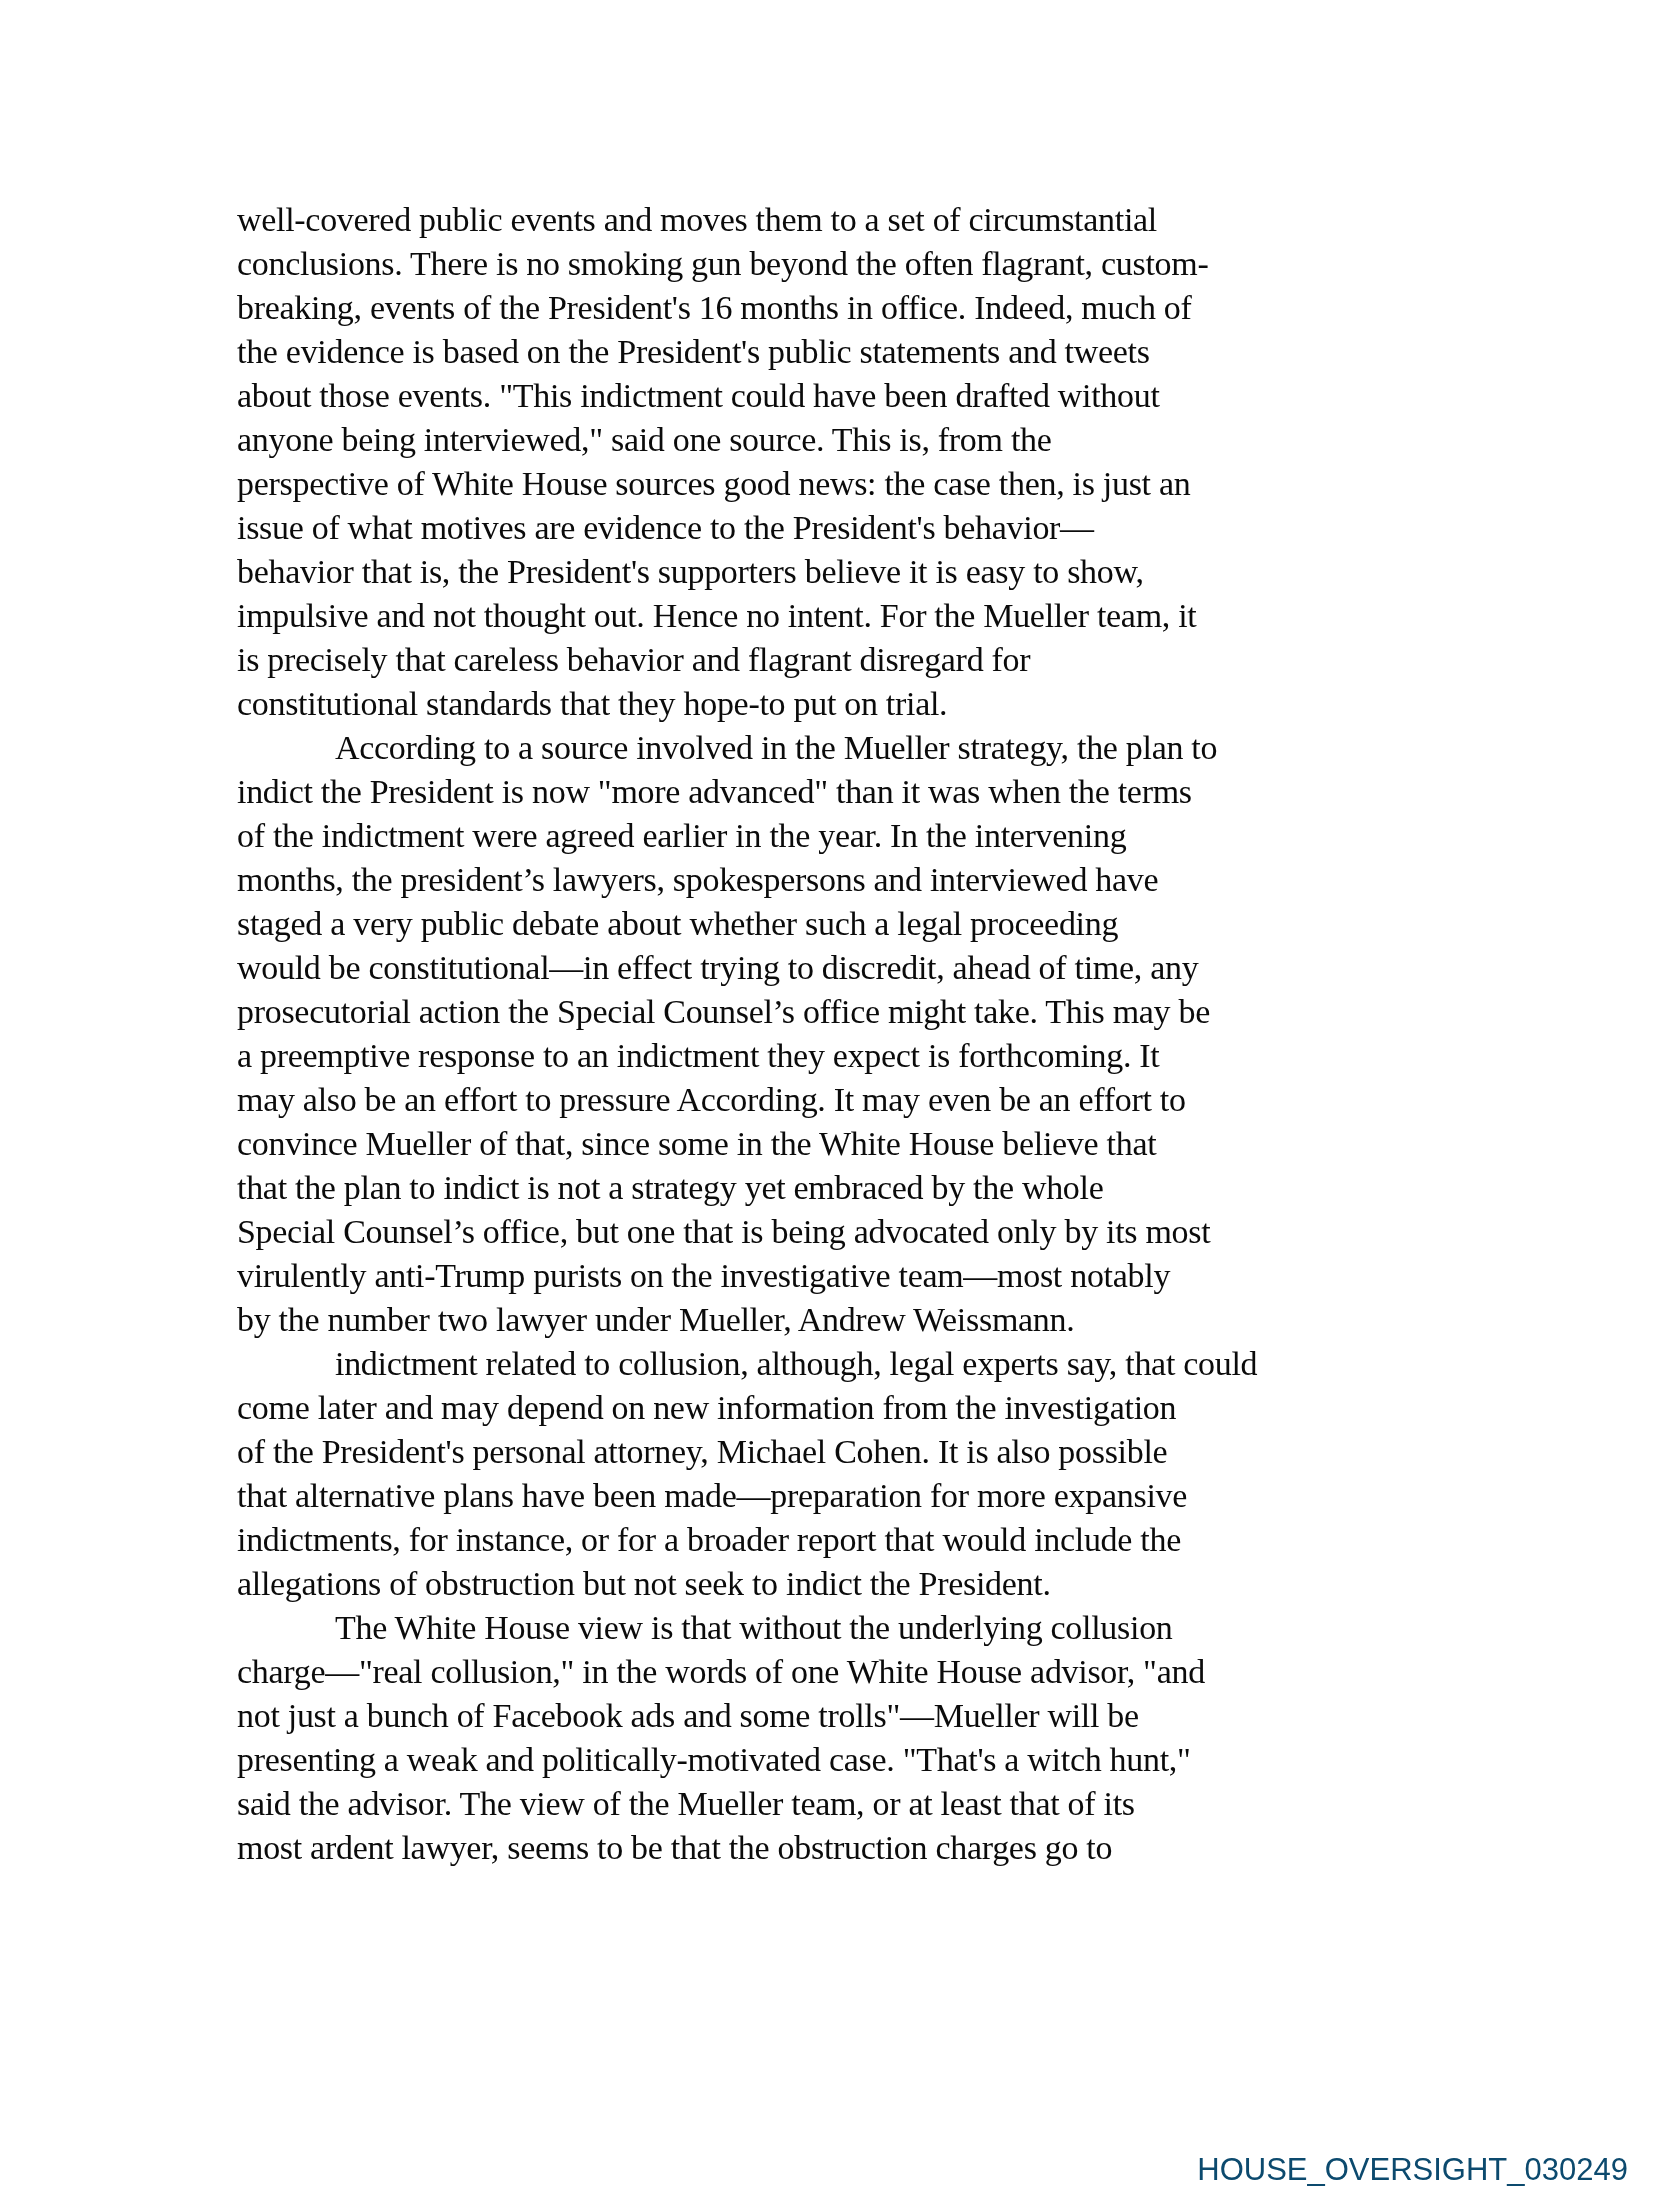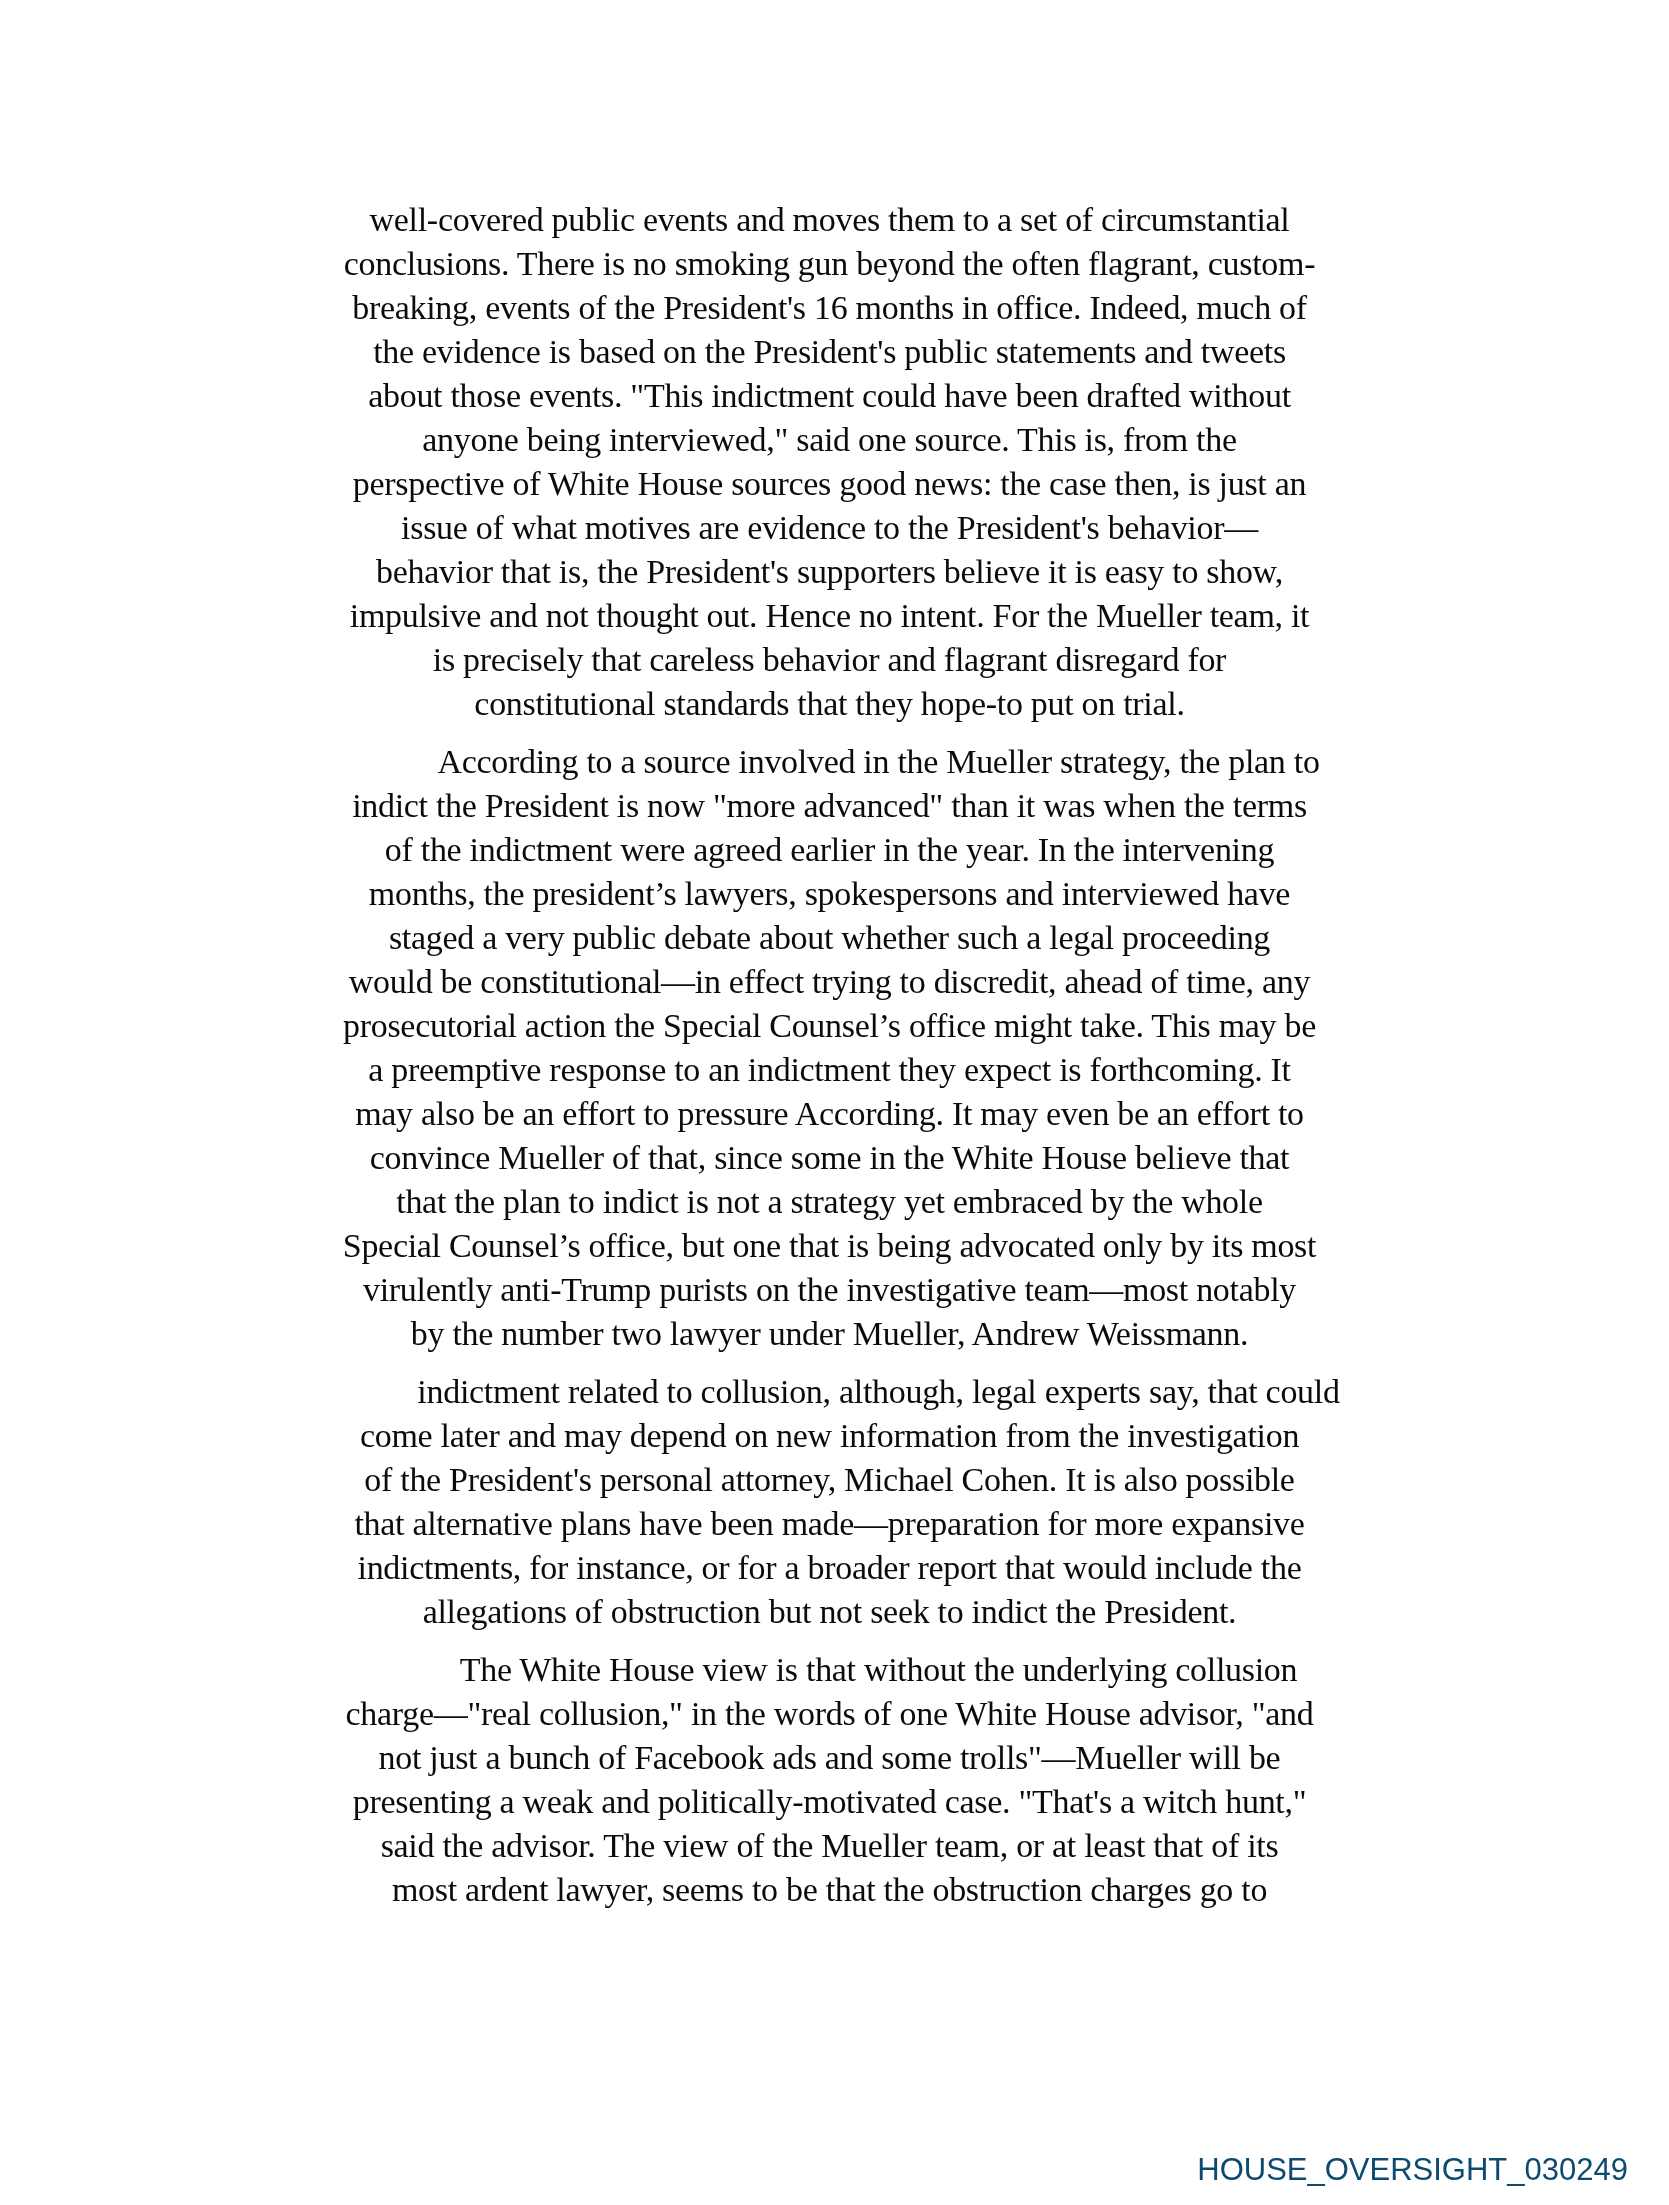--- a/index.html
+++ b/index.html
@@ -21,28 +21,26 @@
     width: 1185px;
     font-family: "Liberation Serif", "DejaVu Serif", serif;
     font-size: 34px;
     line-height: 44px;
     letter-spacing: -0.3px;
     color: #0b0b0b;
   }
   .paragraph {
     margin: 0;
     padding: 0;
-    text-align: center;
   }
   .text-line {
     white-space: nowrap;
   }
   .paragraph.indent .text-line:first-child {
     text-indent: 98px;
-    margin-top: 14px;
   }
   .footer-label {
     position: absolute;
     right: 41px;
     top: 2152px;
     font-family: "Liberation Sans", "DejaVu Sans", sans-serif;
     font-size: 31px;
     color: #0c4a6e;
     letter-spacing: 0px;
   }

